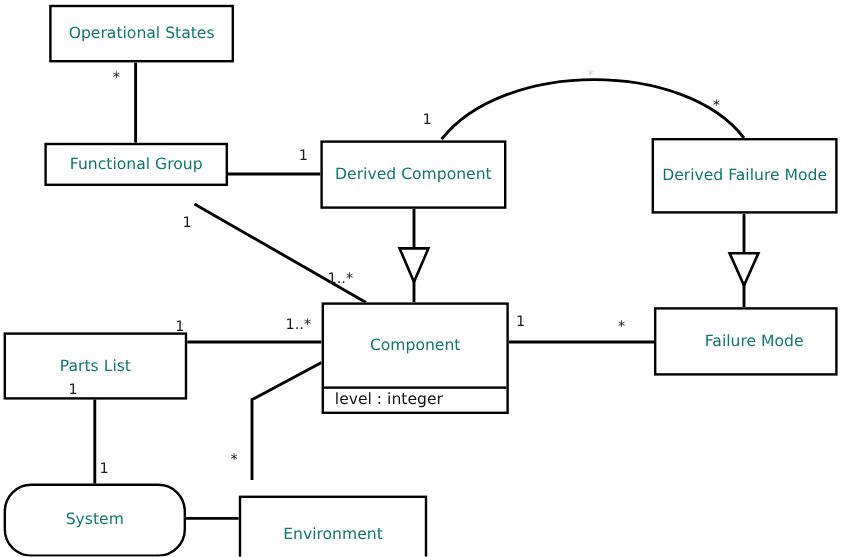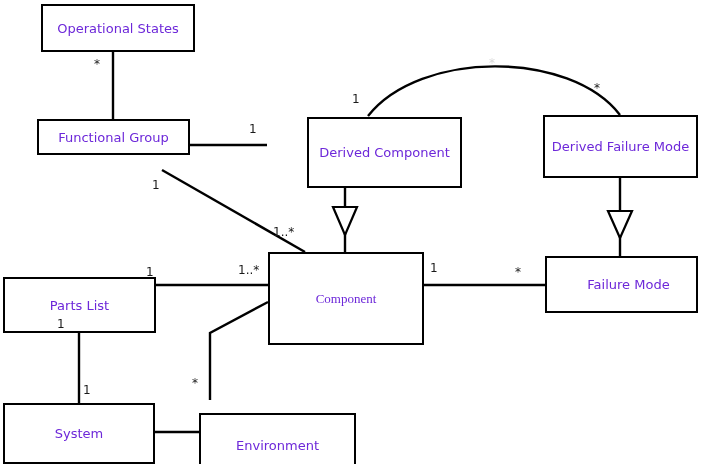--- a/index.html
+++ b/index.html
@@ -33,21 +33,21 @@
     display: flex;
     flex-direction: column;
     z-index: 2;
   }
   .uml-name-compartment {
     flex: 1 1 auto;
     display: flex;
     align-items: center;
     justify-content: center;
     text-align: center;
-    color: #6d28d9;
+    color: #0f766e;
     font-size: 13px;
     line-height: 15px;
     padding: 0 4px;
     white-space: nowrap;
   }
   .uml-attr-compartment {
     border-top: 2px solid #000000;
     display: flex;
     align-items: center;
     justify-content: flex-start;
@@ -94,36 +94,37 @@
       </g>
   </svg>
 
   <div id="classes-layer">
       <div class="uml-class" style="left: 41px; top: 4px; width: 154px; height: 48px;">
         <div class="uml-name-compartment">Operational States</div>
       </div>
       <div class="uml-class" style="left: 37px; top: 119px; width: 153px; height: 36px;">
         <div class="uml-name-compartment">Functional Group</div>
       </div>
-      <div class="uml-class" style="left: 267px; top: 117px; width: 155px; height: 71px; margin-left: 40px;">
+      <div class="uml-class" style="left: 267px; top: 117px; width: 155px; height: 57px;">
         <div class="uml-name-compartment">Derived Component</div>
       </div>
       <div class="uml-class" style="left: 543px; top: 115px; width: 155px; height: 63px; justify-content: center;">
         <div class="uml-name-compartment">Derived Failure Mode</div>
       </div>
       <div class="uml-class" style="left: 3px; top: 257px; width: 153px; height: 56px; margin-top: 20px;">
         <div class="uml-name-compartment">Parts List</div>
       </div>
       <div class="uml-class" style="left: 268px; top: 252px; width: 156px; height: 93px;">
-        <div class="uml-name-compartment" style="height: 64px; font-family: Liberation Serif, serif;">Component</div>
+        <div class="uml-name-compartment" style="height: 64px;">Component</div>
+        <div class="uml-attr-compartment" style="flex: 1 1 auto;">level : integer</div>
       </div>
       <div class="uml-class" style="left: 545px; top: 256px; width: 153px; height: 57px; padding-left: 14px;">
         <div class="uml-name-compartment">Failure Mode</div>
       </div>
-      <div class="uml-class" style="left: 3px; top: 403px; width: 152px; height: 61px;">
+      <div class="uml-class" style="left: 3px; top: 403px; width: 152px; height: 61px; border-radius: 23px;">
         <div class="uml-name-compartment">System</div>
       </div>
       <div class="uml-class" style="left: 199px; top: 400px; width: 157px; height: 64px; margin-top: 13px;">
         <div class="uml-name-compartment">Environment</div>
       </div>
     </div>
   <div id="labels-layer">
       <div class="mult-label" style="left: 94px; top: 58px;">*</div>
       <div class="mult-label" style="left: 249px; top: 123px;">1</div>
       <div class="mult-label" style="left: 152px; top: 179px;">1</div>

